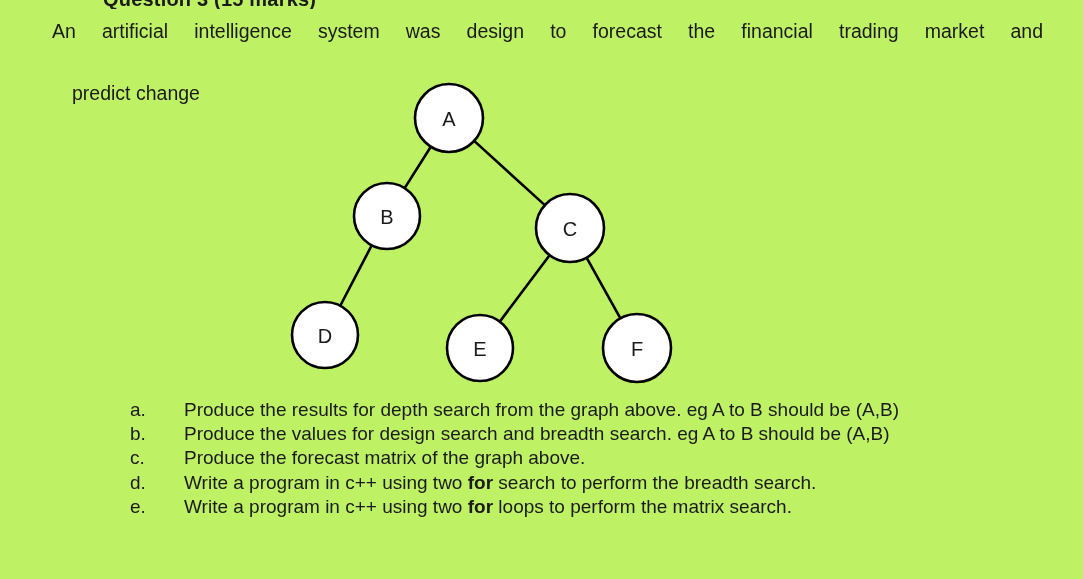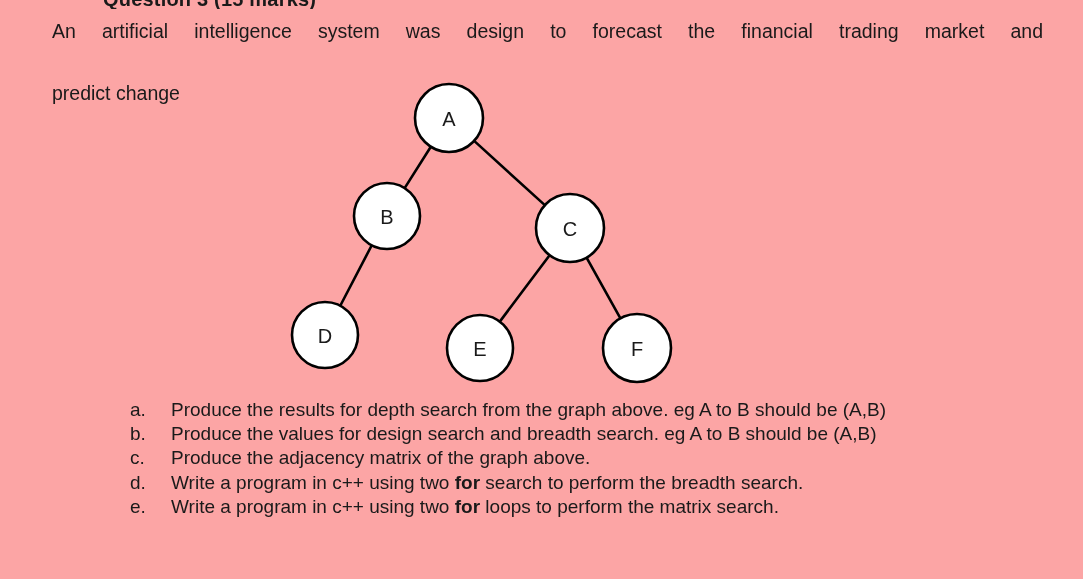--- a/index.html
+++ b/index.html
@@ -12,21 +12,21 @@
     height: 579px;
     position: relative;
     overflow: hidden;
     font-family: "Liberation Sans", sans-serif;
     color: #1a1a1a;
   }
 
   .page {
     position: absolute;
     inset: 0;
-    background: #fca5a5;
+    background: #bef264;
   }
 
   
   .heading-clip {
     position: absolute;
     left: 0;
     top: 0;
     width: 1083px;
     height: 9px;
     overflow: hidden;
@@ -58,20 +58,21 @@
     display: block;
     text-align: justify;
   }
   .intro .line1::after {
     content: "";
     display: inline-block;
     width: 100%;
   }
   .intro .line2 {
     display: block;
+    margin-left: 20px;
   }
 
   
   .figure {
     position: absolute;
     left: 0;
     top: 72px;
     width: 1083px;
     height: 320px;
   }
@@ -112,20 +113,21 @@
     color: #1a1a1a;
     white-space: nowrap;
   }
   .qmarker {
     width: 41px;
     flex: 0 0 41px;
     text-align: left;
   }
   .qtext {
     flex: 1 1 auto;
+    margin-left: 13px;
   }
   .qtext b {
     font-weight: bold;
   }
 </style>
 </head>
 <body>
 
 <div class="page">
 
@@ -176,21 +178,21 @@
       <div class="qitem">
         <span class="qmarker">a.</span>
         <span class="qtext"><span>Produce the results for depth search from the graph above. eg A to B should be (A,B)</span></span>
       </div>
       <div class="qitem">
         <span class="qmarker">b.</span>
         <span class="qtext"><span>Produce the values for design search and breadth search. eg A to B should be (A,B)</span></span>
       </div>
       <div class="qitem">
         <span class="qmarker">c.</span>
-        <span class="qtext"><span>Produce the adjacency matrix of the graph above.</span></span>
+        <span class="qtext"><span>Produce the forecast matrix of the graph above.</span></span>
       </div>
       <div class="qitem">
         <span class="qmarker">d.</span>
         <span class="qtext"><span>Write a program in c++ using two </span><b>for</b><span> search to perform the breadth search.</span></span>
       </div>
       <div class="qitem">
         <span class="qmarker">e.</span>
         <span class="qtext"><span>Write a program in c++ using two </span><b>for</b><span> loops to perform the matrix search.</span></span>
       </div>
     </div>

